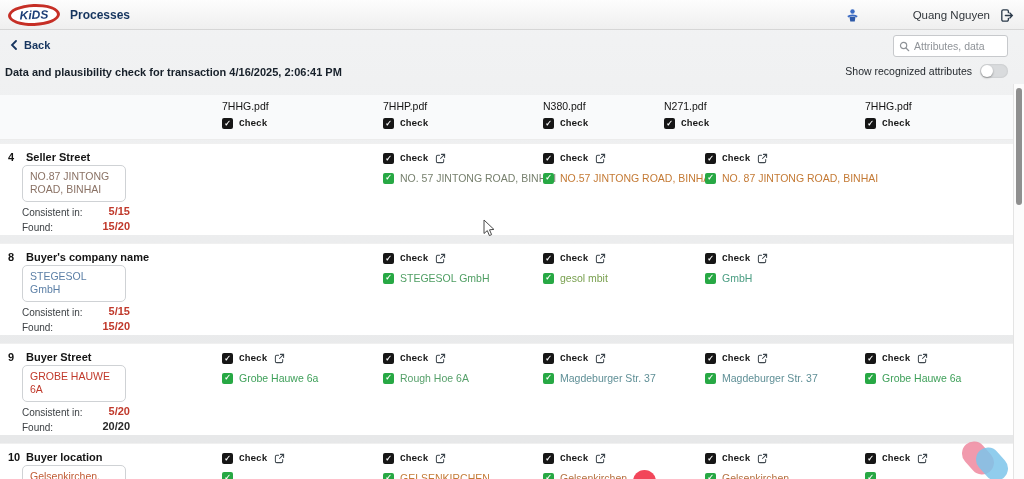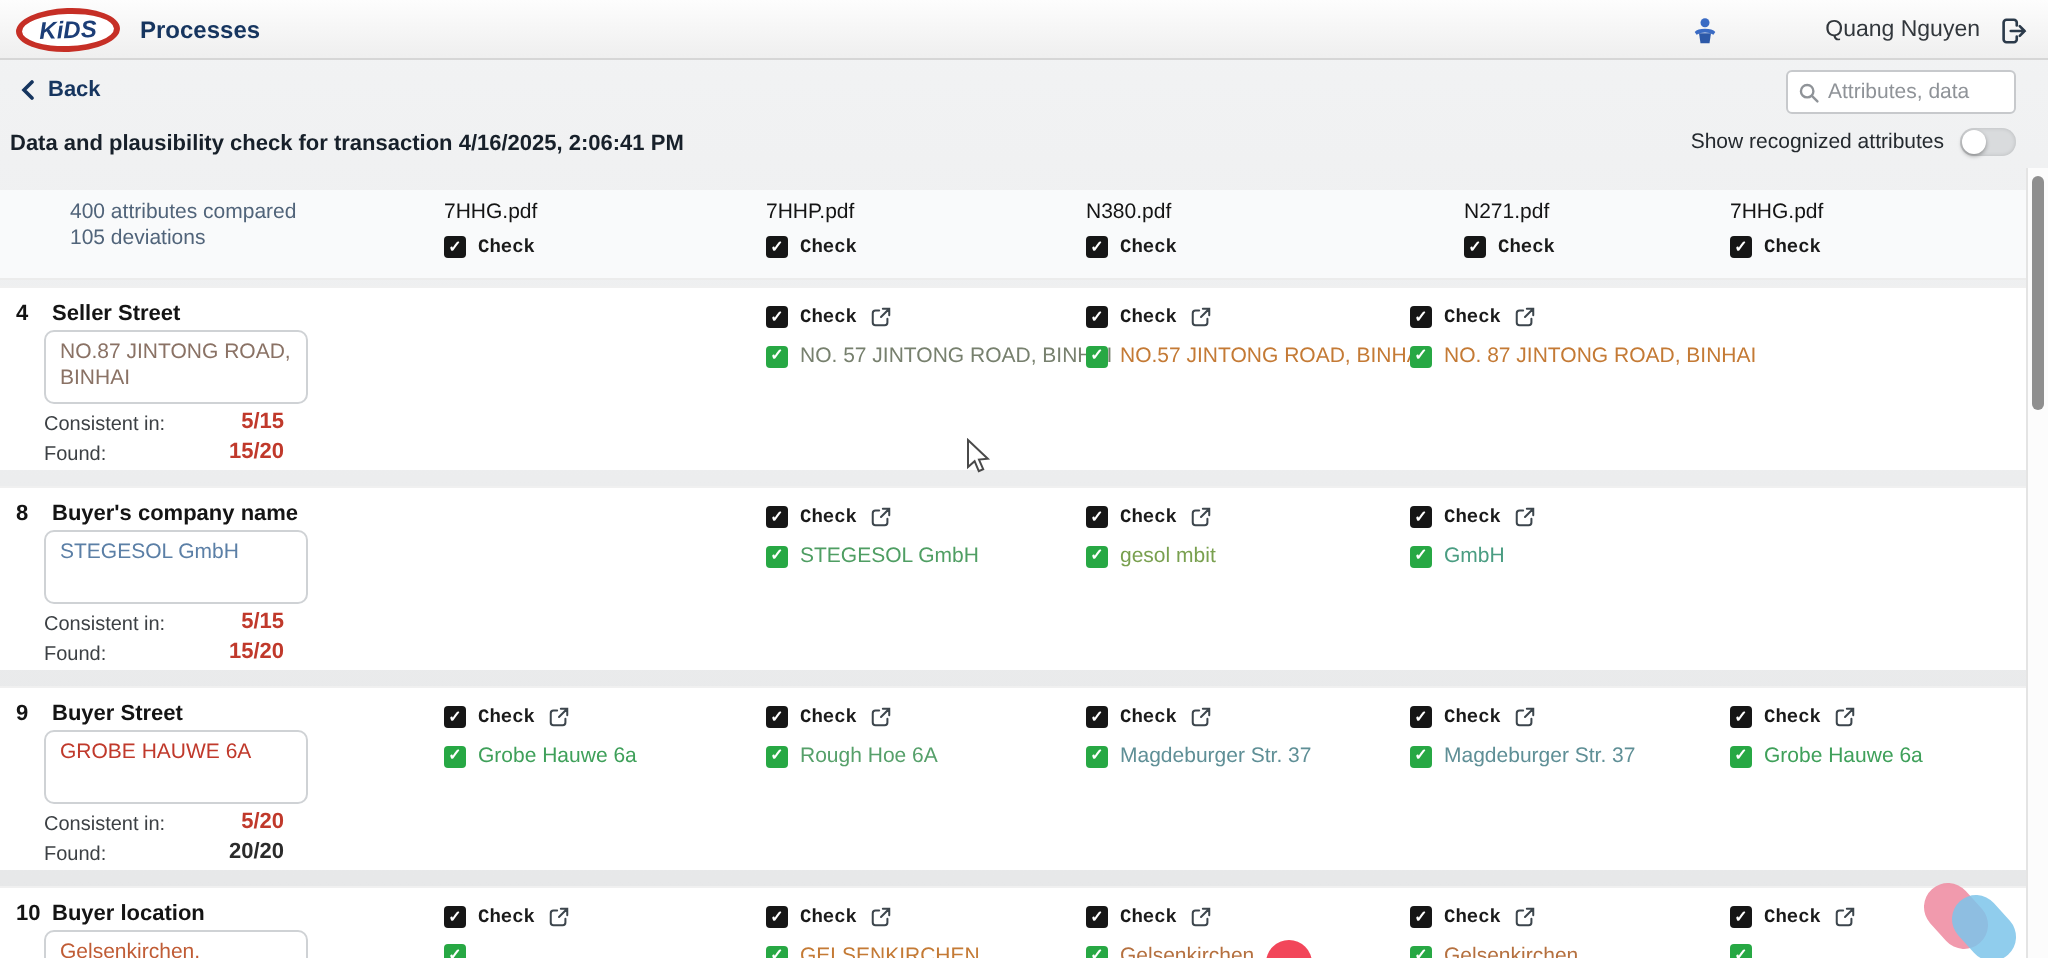--- a/index.html
+++ b/index.html
@@ -54,26 +54,26 @@
         align-items:center; justify-content:center; flex:0 0 11px; cursor:pointer; }
   .cb::after { content:"✓"; color:#fff; font-size:8px; font-weight:bold; line-height:1; }
   .cb.black { background:#161616; }
   .cb.green { background:#27a844; }
   .cb-label { font-size:9.5px; font-weight:bold; color:#1a1a1a;font-family:Liberation Mono, monospace; }
   .ext { width:11px; height:11px; display:inline-flex; cursor:pointer; }
   .val { font-size:10.5px; white-space:nowrap; }
 
   .row-num { position:absolute; left:8px; top:7px; font-size:11px; font-weight:bold; color:#141414; }
   .row-label { position:absolute; left:26px; top:7px; font-size:11px; font-weight:bold; color:#141414; }
-  .row-input { position:absolute; left:22px; top:21px; width:132px; height:37px;
+  .row-input { position:absolute; left:22px; top:21px; width:104px; height:37px;
                border:1px solid #cfd2d5; border-radius:5px; background:#fff;
                padding:4px 7px; font-size:10.5px; line-height:13px; overflow:hidden; cursor:text; }
   .stat-label { position:absolute; left:22px; font-size:10px; color:#3c4044; }
   .stat-value { position:absolute; left:70px; width:60px; text-align:right;
-                font-size:11px; font-weight:bold;margin-left:12px; }
+                font-size:11px; font-weight:bold; }
 
   
   .scroll-strip { position:absolute; left:1013px; top:84px; width:11px; height:395px;
                   background:#fcfcfc; border-left:1px solid #e4e4e4; }
   .scroll-thumb { position:absolute; left:1016px; top:88px; width:6px; height:117px;
                   background:#8f8f8f; border-radius:3px; cursor:grab; }
 
   
   .cursor { position:absolute; left:483px; top:219px; z-index:9; }
   .click-dot { position:absolute; left:633px; top:470px; width:23px; height:23px;
@@ -126,24 +126,20 @@
   <div class="page-title">Data and plausibility check for transaction 4/16/2025, 2:06:41 PM</div>
 
   <div class="toggle-row">
     <span class="toggle-label">Show recognized attributes</span>
     <div class="toggle">
       <div class="toggle-knob"></div>
     </div>
   </div>
 
   <div class="card header-card">
-    <div class="summary">
-      <div>400 attributes compared</div>
-      <div>105 deviations</div>
-    </div>
 
     <div class="hcell" style="left:222px">
       <div class="file-name">7HHG.pdf</div>
       <div class="checkrow">
           <span class="cb black"></span>
           <span class="cb-label">Check</span>
         </div>
     </div>
     <div class="hcell" style="left:383px">
       <div class="file-name">7HHP.pdf</div>
@@ -152,21 +148,21 @@
           <span class="cb-label">Check</span>
         </div>
     </div>
     <div class="hcell" style="left:543px">
       <div class="file-name">N380.pdf</div>
       <div class="checkrow">
           <span class="cb black"></span>
           <span class="cb-label">Check</span>
         </div>
     </div>
-    <div class="hcell" style="left:732px">
+    <div class="hcell" style="left:664px">
       <div class="file-name">N271.pdf</div>
       <div class="checkrow">
           <span class="cb black"></span>
           <span class="cb-label">Check</span>
         </div>
     </div>
     <div class="hcell" style="left:865px">
       <div class="file-name">7HHG.pdf</div>
       <div class="checkrow">
           <span class="cb black"></span>

